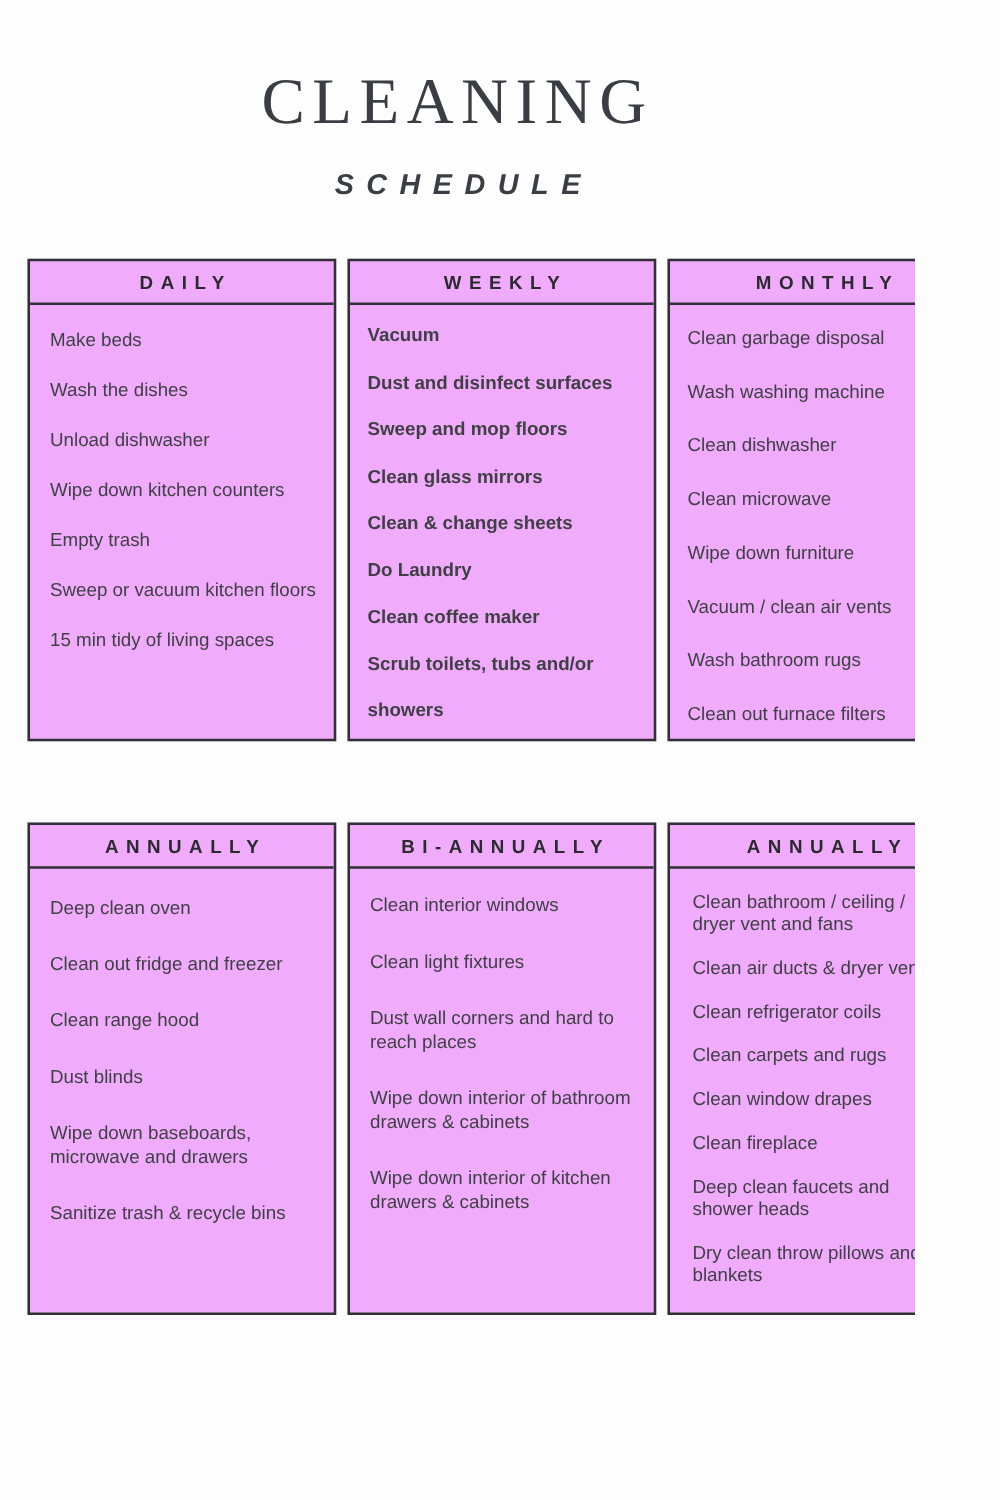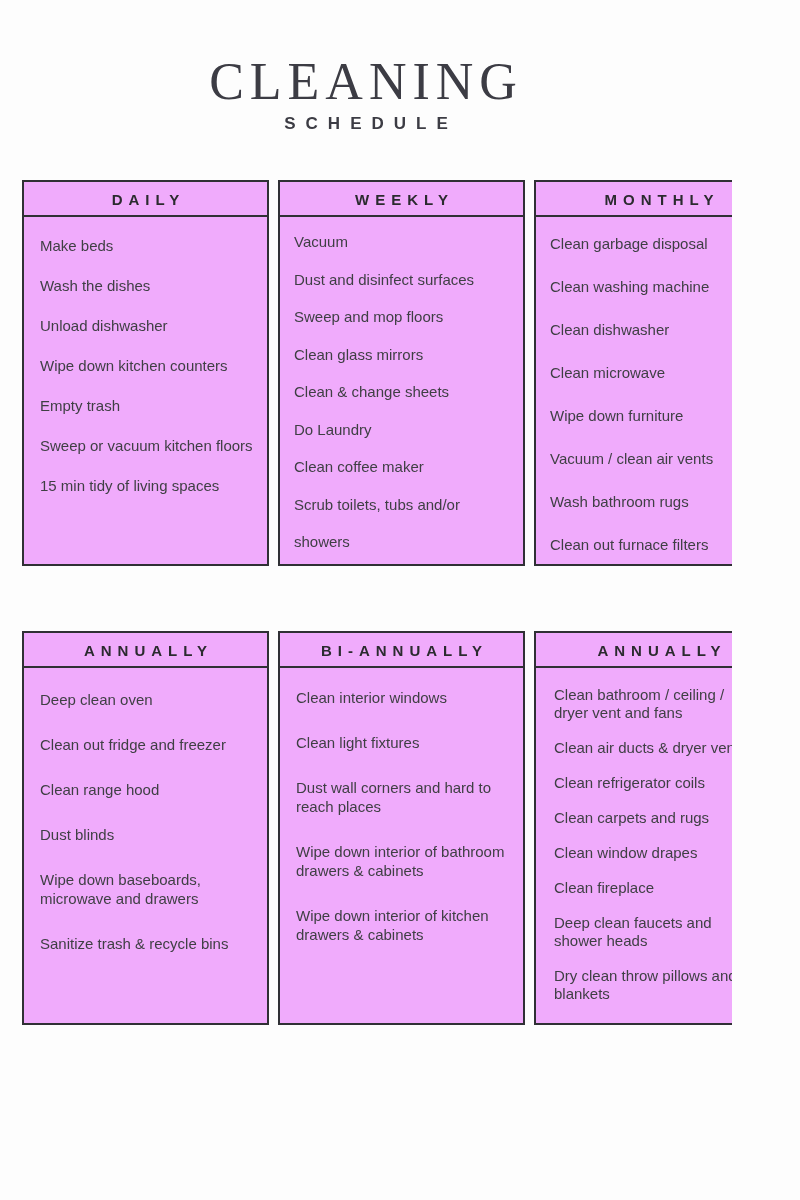--- a/index.html
+++ b/index.html
@@ -23,26 +23,27 @@
   .titlebar{ padding-top:56px; text-align:center; }
   .title{
     font-family:"Liberation Serif", serif;
     font-size:52px;
     font-weight:400;
     letter-spacing:6px;
     color:var(--title);
     line-height:1.0;
   }
   .subtitle{
-    margin-top:6px;
-    font-size:17px;
+    margin-top:26px;
+    font-size:23px;
     font-weight:600;
     letter-spacing:10px;
     text-indent:10px;
     color:var(--title);
+    font-style:italic;
   }
   .grid{
     display:grid;
     grid-template-columns:247px 247px 250px;
     column-gap:9px;
     margin-left:22px;
   }
   .grid-top{ margin-top:46px; }
   .grid-top .box{ height:386px; }
   .grid-bottom{ margin-top:65px; }
@@ -64,21 +65,21 @@
     color:var(--heading);
   }
   .box-list{ list-style:none; font-size:15px; }
   .item{ color:var(--text); }
 
   
   .box-daily .box-list{ padding:9px 14px 0 16px; }
   .box-daily .item{ line-height:40px; }
 
   .box-weekly .box-list{ padding:6px 10px 0 14px; }
-  .box-weekly .item{ line-height:37.5px; }
+  .box-weekly .item{ line-height:37.5px;font-weight:bold; }
 
   .box-monthly .box-list{ padding:5px 8px 0 14px; }
   .box-monthly .item{ line-height:43px; }
 
   .box-quarterly .box-list{ padding:22px 14px 0 16px; }
   .box-quarterly .item{ line-height:19px; margin-bottom:26px; }
 
   .box-bi-annually .box-list{ padding:20px 8px 0 16px; }
   .box-bi-annually .item{ line-height:19px; margin-bottom:26px; }
 
@@ -119,21 +120,21 @@
           <li class="item">Do Laundry</li>
           <li class="item">Clean coffee maker</li>
           <li class="item">Scrub toilets, tubs and/or showers</li>
         </ul>
   </section>
 
   <section class="box box-monthly">
     <h2 class="box-header">MONTHLY</h2>
     <ul class="box-list">
           <li class="item">Clean garbage disposal</li>
-          <li class="item">Clean washing machine</li>
+          <li class="item">Wash washing machine</li>
           <li class="item">Clean dishwasher</li>
           <li class="item">Clean microwave</li>
           <li class="item">Wipe down furniture</li>
           <li class="item">Vacuum / clean air vents</li>
           <li class="item">Wash bathroom rugs</li>
           <li class="item">Clean out furnace filters</li>
         </ul>
   </section>
 </div>
   <div class="grid grid-bottom">

